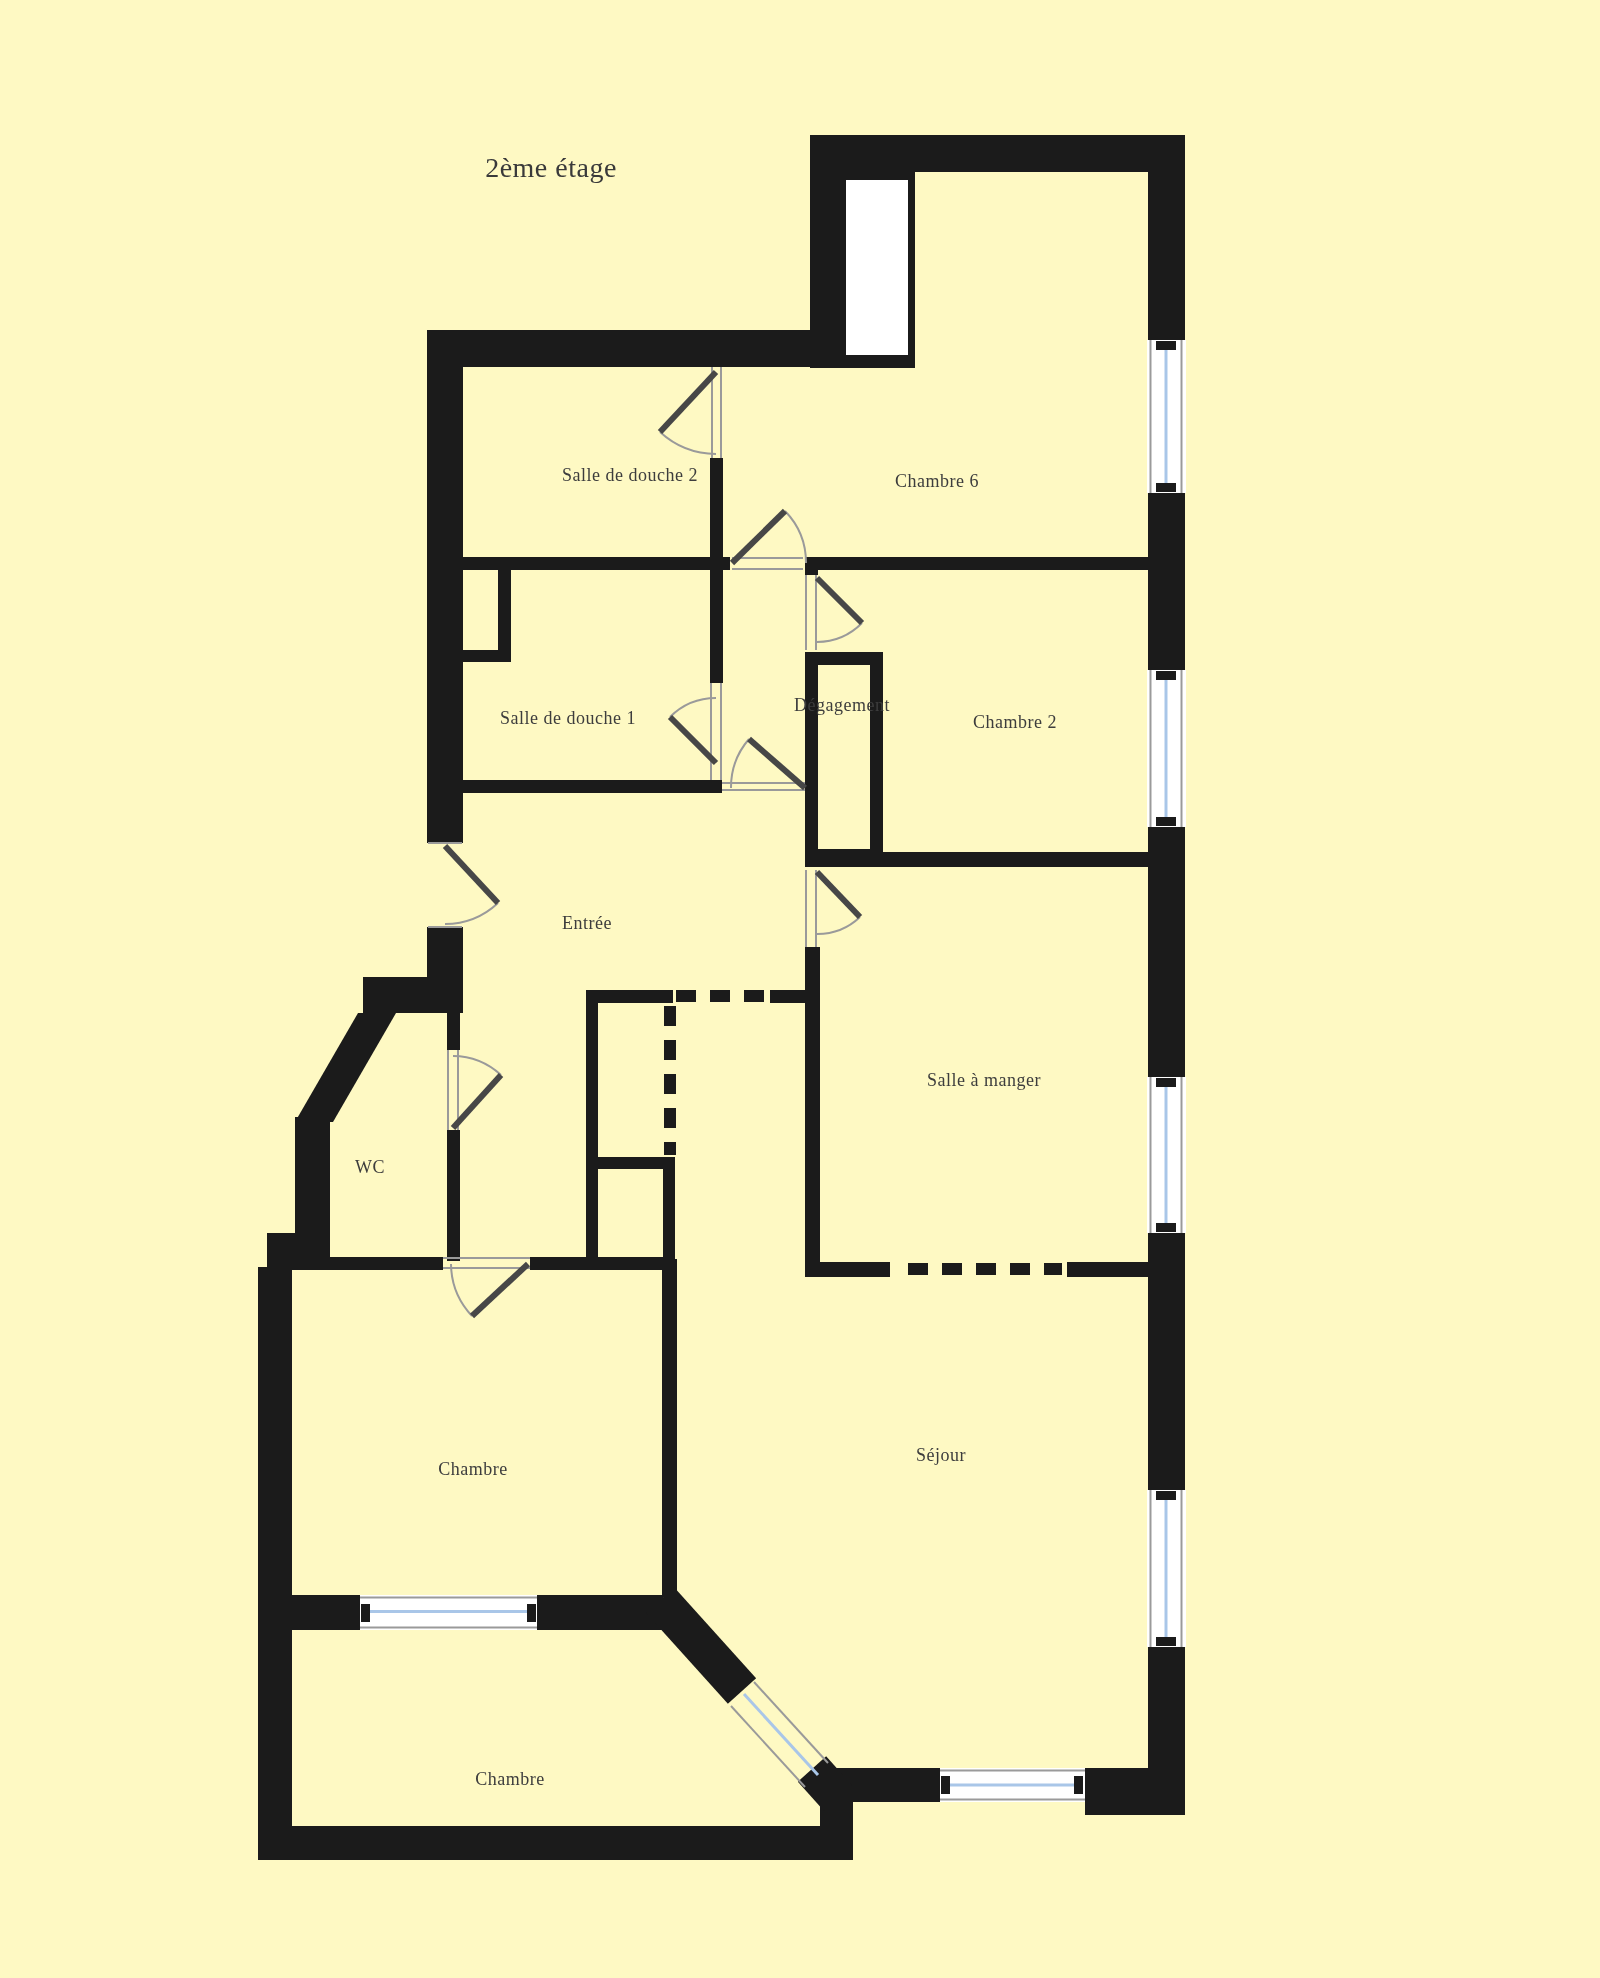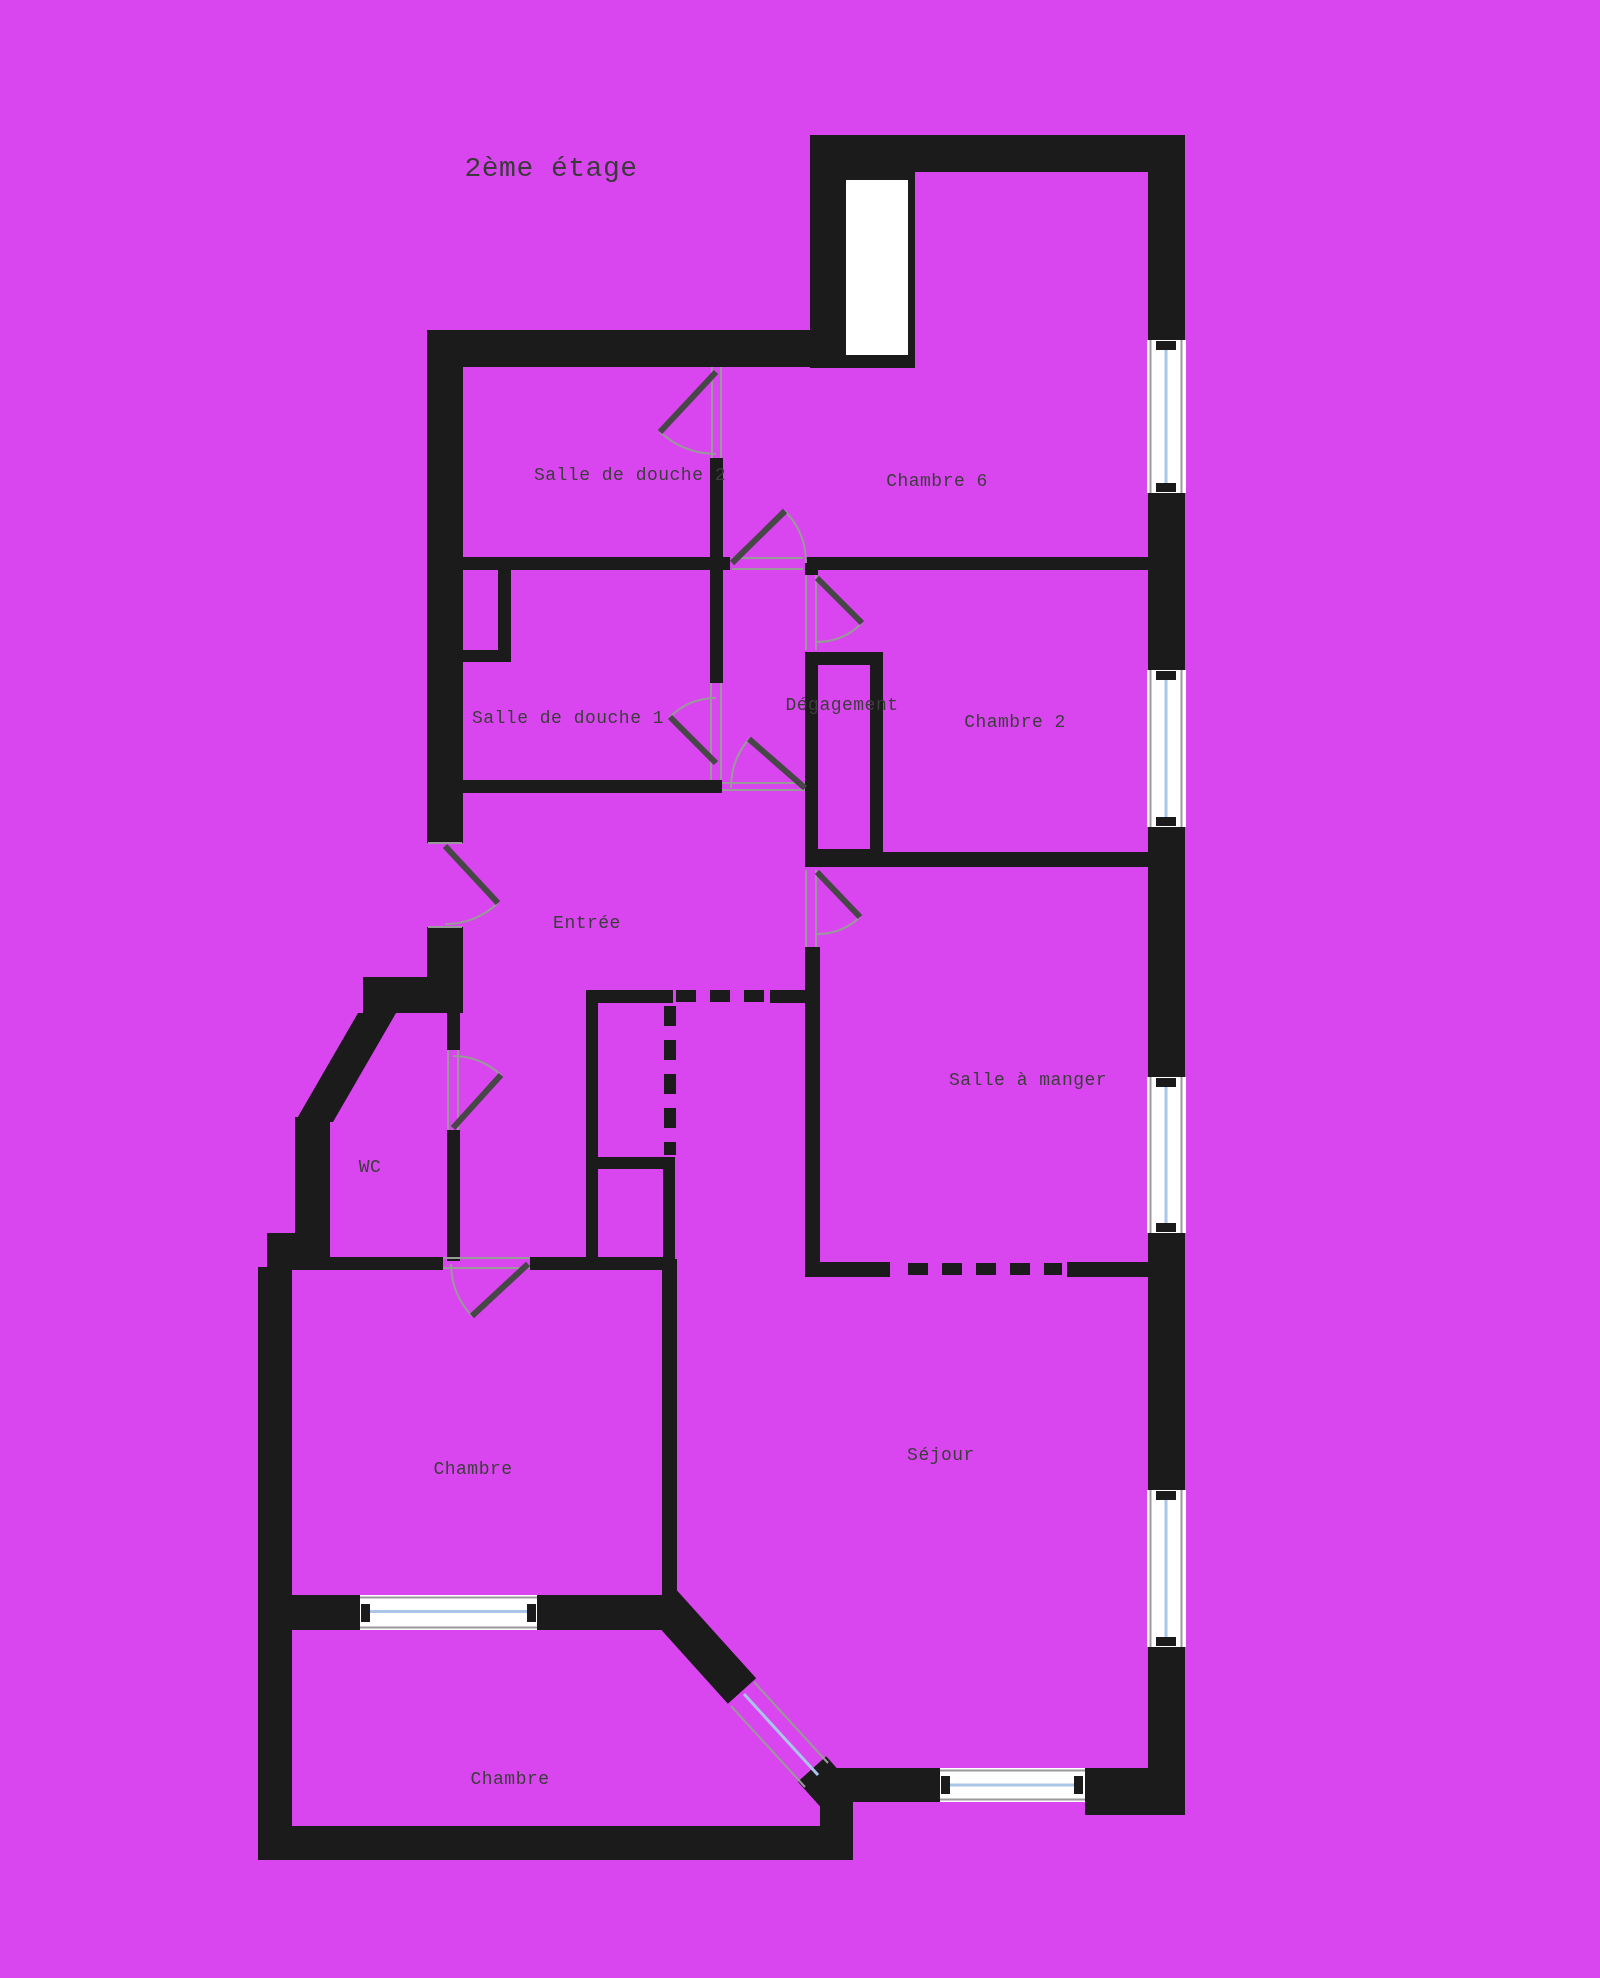--- a/index.html
+++ b/index.html
@@ -1,20 +1,20 @@
 <!DOCTYPE html>
 <html><head>
 <meta charset="utf-8">
 <style>
   html,body{margin:0;padding:0;background:#ffffff;}
   .plan{
     position:relative;
     width:1600px;height:1978px;
-    background:#d946ef;
-    font-family:Liberation Mono, monospace;
+    background:#fef9c3;
+    font-family:Liberation Serif, serif;
     overflow:hidden;
   }
   .plan svg{position:absolute;left:0;top:0;}
   .room-label{
     position:absolute;
     transform:translate(-50%,-50%);
     font-size:18px;
     color:#3d3d3d;
     white-space:nowrap;
     letter-spacing:.5px;
@@ -162,19 +162,19 @@
       <line x1="445" y1="846" x2="498" y2="903" stroke="#474747" stroke-width="6"></line>
     </svg>
   <div class="plan-title" style="left: 551px; top: 168px;">2ème étage</div>
   <div>
       <div class="room-label" style="left: 630px; top: 475px;">Salle de douche 2</div>
       <div class="room-label" style="left: 937px; top: 481px;">Chambre 6</div>
       <div class="room-label" style="left: 568px; top: 718px;">Salle de douche 1</div>
       <div class="room-label" style="left: 822px; top: 705px; margin-left: 20px;">Dégagement</div>
       <div class="room-label" style="left: 1015px; top: 722px;">Chambre 2</div>
       <div class="room-label" style="left: 587px; top: 923px;">Entrée</div>
-      <div class="room-label" style="left: 984px; top: 1080px; margin-left: 44px;">Salle à manger</div>
+      <div class="room-label" style="left: 984px; top: 1080px;">Salle à manger</div>
       <div class="room-label" style="left: 370px; top: 1167px; text-align: center;">WC</div>
       <div class="room-label" style="left: 473px; top: 1469px;">Chambre</div>
       <div class="room-label" style="left: 918px; top: 1455px; margin-left: 23px;">Séjour</div>
       <div class="room-label" style="left: 510px; top: 1779px;">Chambre</div>
     </div>
 </div>
 
 </body></html>

